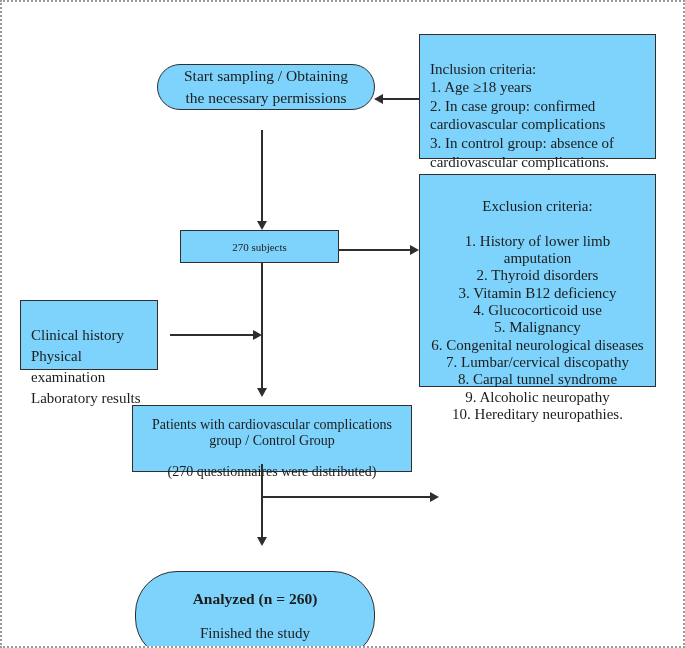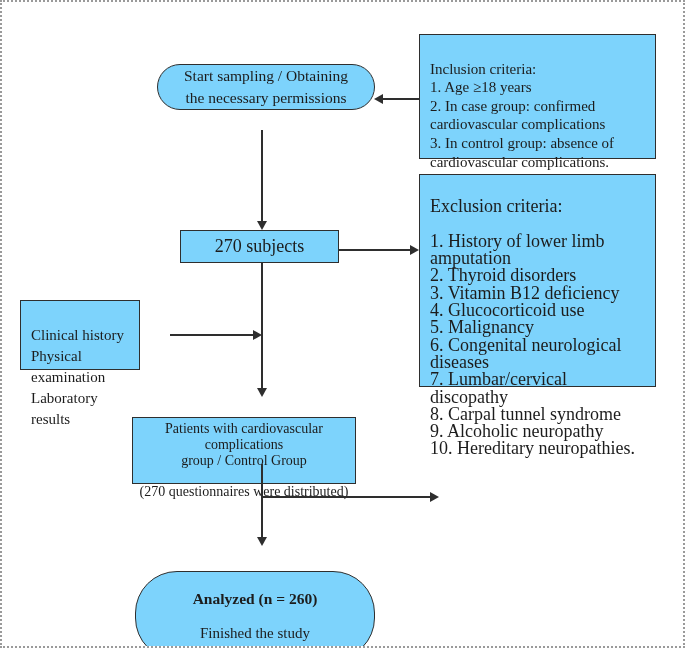--- a/index.html
+++ b/index.html
@@ -22,24 +22,24 @@
   .rounded { border-radius: 34px; }
   .center-text {
     display: flex; flex-direction: column;
     align-items: center; justify-content: center;
     text-align: center;
   }
   .pre { white-space: pre-line; }
   
   #start-node  { left: 155px; top: 62px;  width: 218px; height: 46px; font-size: 15.5px; line-height: 1.42; padding: 0 16px; }
   #inclusion-box { left: 417px; top: 32px;  width: 237px; height: 125px; font-size: 15px; line-height: 18.6px; padding: 6px 10px 0 10px; }
-  #subjects-node { left: 178px; top: 228px; width: 159px; height: 33px; font-size: 18px; }
-  #exclusion-box { left: 417px; top: 172px; width: 237px; height: 213px; font-size: 18px; line-height: 17.3px; padding: 6px 10px 0 10px; }
-  #clinical-box  { left: 18px;  top: 298px; width: 120px; height: 70px; font-size: 15px; line-height: 21px; padding: 3px 10px 0 10px; }
-  #groups-node   { left: 130px; top: 415px; width: 224px; height: 67px; font-size: 14px; line-height: 15.8px; padding-top: 20px; }
+  #subjects-node { left: 178px; top: 228px; width: 159px; height: 33px; font-size: 11px; }
+  #exclusion-box { left: 417px; top: 172px; width: 237px; height: 213px; font-size: 15px; line-height: 17.3px; padding: 6px 10px 0 10px; text-align: center; }
+  #clinical-box  { left: 18px;  top: 298px; width: 138px; height: 70px; font-size: 15px; line-height: 21px; padding: 3px 10px 0 10px; }
+  #groups-node   { left: 130px; top: 403px; width: 280px; height: 67px; font-size: 14px; line-height: 15.8px; padding-top: 20px; }
   #removed-box   { left: 437px; top: 460px; width: 153px; height: 70px; font-size: 15px; line-height: 21.5px; padding: 2px 10px 0 10px; }
   #analyzed-node { left: 133px; top: 544px; width: 240px; height: 89px; border-radius: 42px; margin-top: 25px; }
   #analyzed-title { font-weight: bold; font-size: 15.5px; }
   #analyzed-subtitle { font-size: 15px; margin-top: 17px; text-align: center; }
   
   .line { position: absolute; background: #2e2e2e; }
   .hline { height: 1.5px; }
   .vline { width: 1.5px; }
   .arrow { position: absolute; width: 0; height: 0; }
   .arrow-down  { border-left: 5px solid transparent; border-right: 5px solid transparent; border-top: 9px solid #2e2e2e; }

